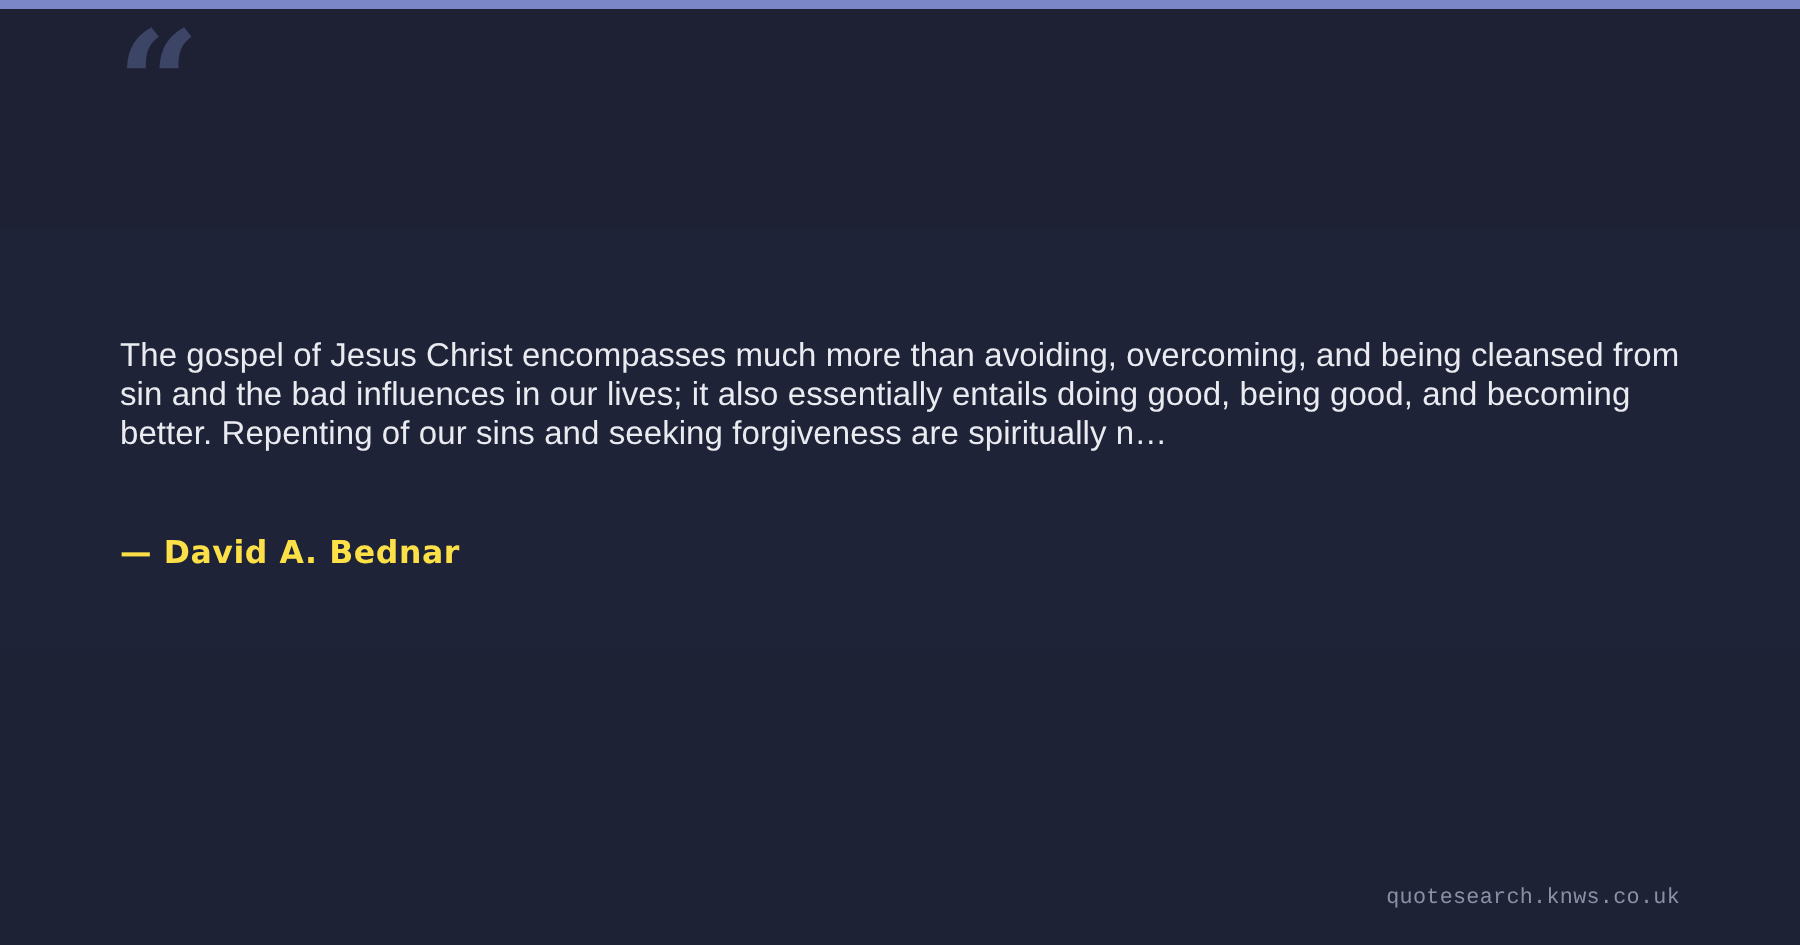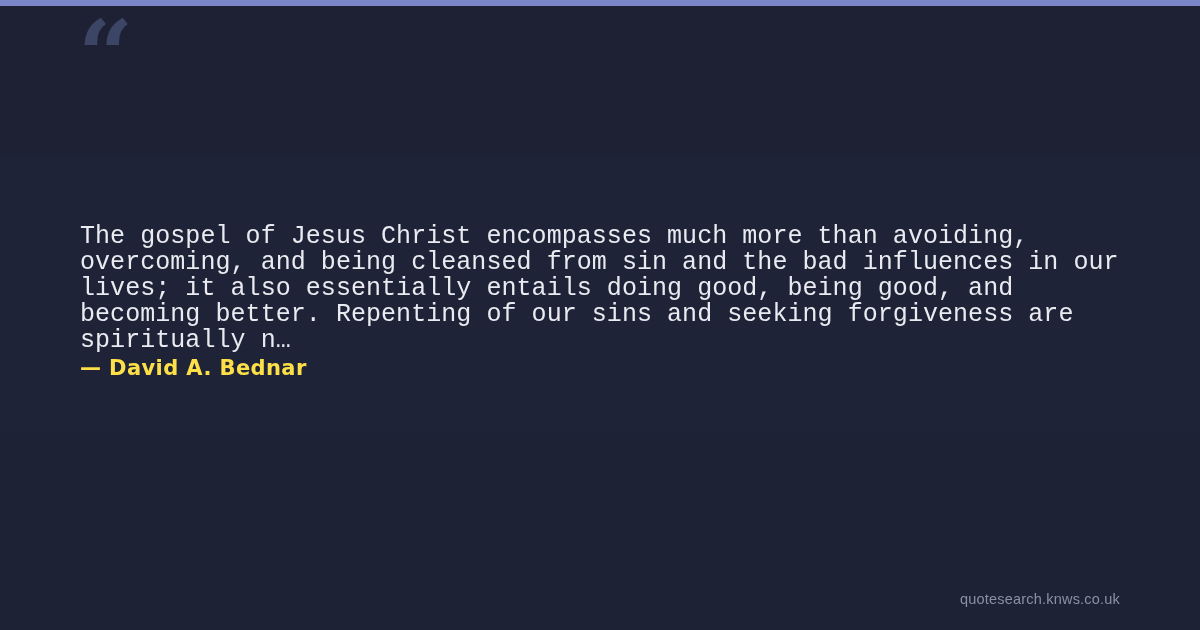--- a/index.html
+++ b/index.html
@@ -74,22 +74,22 @@
 
   .quote-body {
     position: absolute;
     left: 80px;
     top: 224px;
     width: 1044px;
   }
 
   .quote-text {
     margin: 0;
-    font-family: Liberation Mono, monospace;
-    font-size: 25px;
+    font-family: Liberation Sans, sans-serif;
+    font-size: 22px;
     font-weight: 400;
     line-height: 26px;
     color: #e9ebf1;
     letter-spacing: 0.05px;
     white-space: pre-wrap;
   }
 
   .attribution {
     position: absolute;
     left: 80px;
@@ -100,21 +100,21 @@
     line-height: 28px;
     color: #fde047;
     letter-spacing: 0.4px;
     white-space: pre;
   }
 
   .site-footer {
     position: absolute;
     right: 80px;
     top: 589px;
-    font-family: Liberation Sans, sans-serif;
+    font-family: Liberation Mono, monospace;
     font-size: 14.5px;
     font-weight: 400;
     line-height: 20px;
     color: #8a90a6;
     letter-spacing: 0.2px;
     text-align: right;
   }
 </style>
 </head>
 <body>

